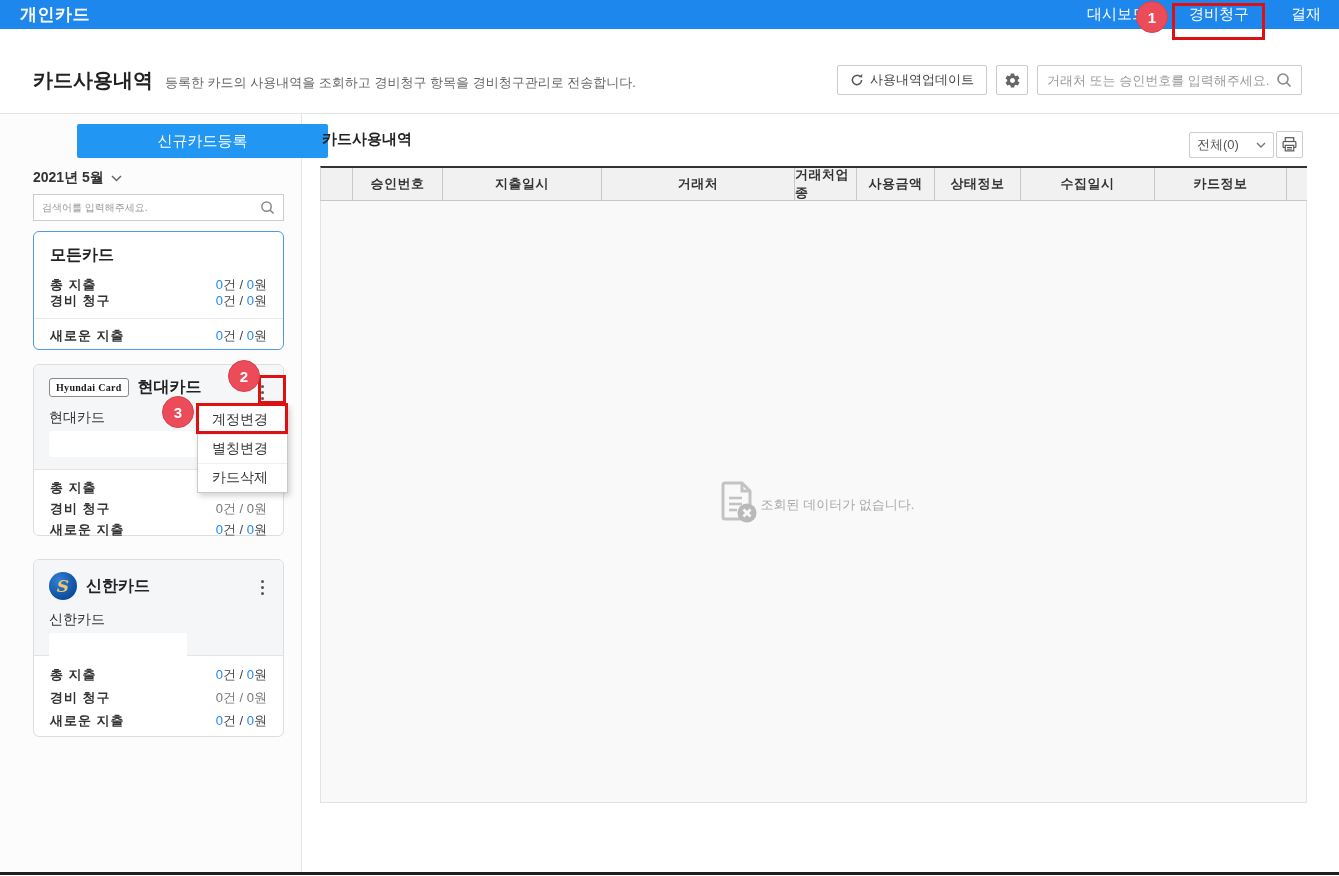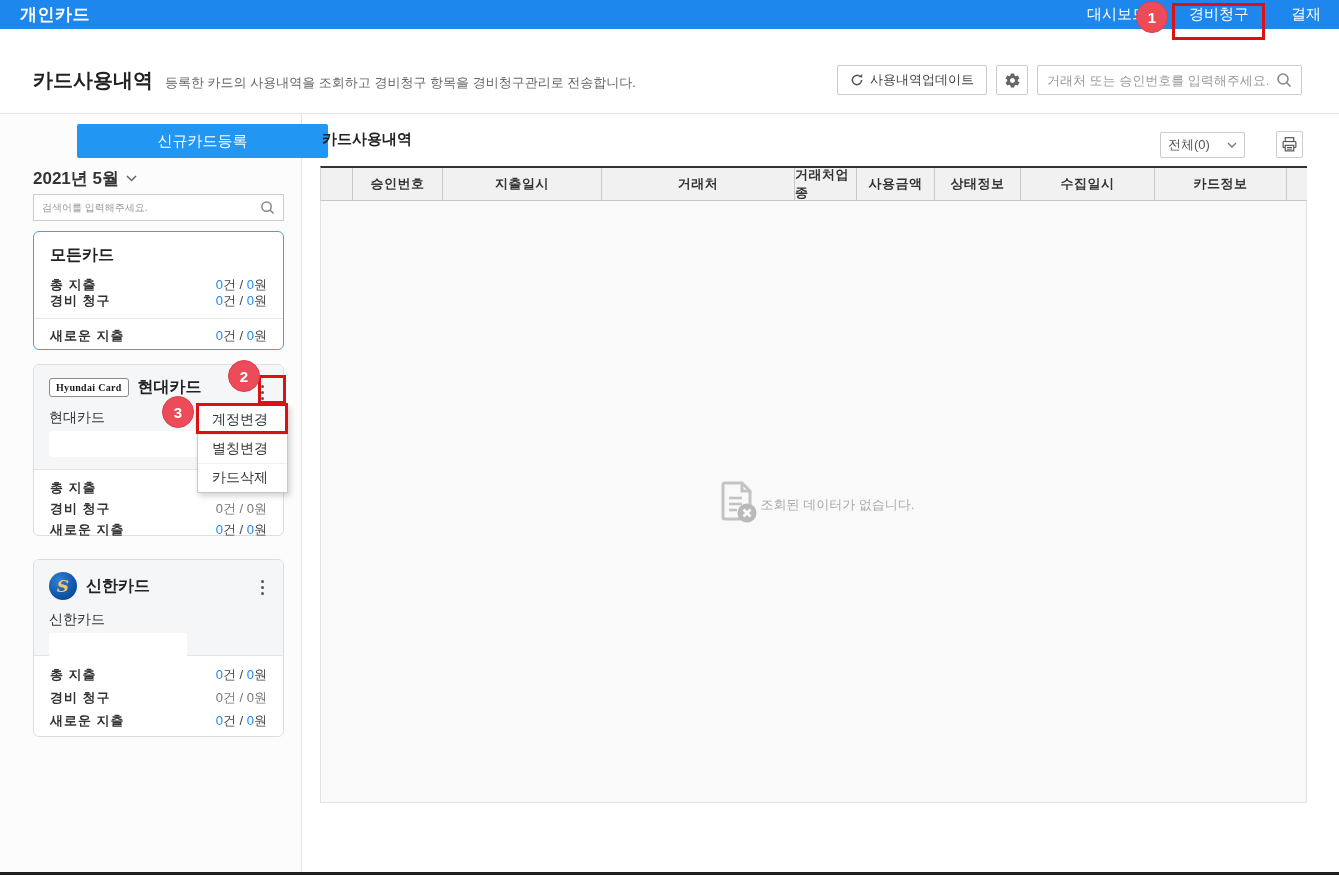--- a/index.html
+++ b/index.html
@@ -33,21 +33,21 @@
   .search-box input::placeholder { color:#999; }
 
   
   .sidebar { position:absolute; top:114px; left:0; width:302px; bottom:3px;
     background:#fcfcfc; border-right:1px solid #e5e5e5; }
   .sb-inner { padding:10px 17px 0 33px; }
   .btn-newcard { width:100%; height:34px; background:#2196f3; color:#fff; font-size:15px;
     border:none; border-radius:2px; display:flex; align-items:center; justify-content:center;
     cursor:pointer; font-family:"Liberation Sans",sans-serif;margin-left:44px; }
   .date-row { margin-top:9px; height:22px; display:flex; align-items:center; gap:7px;
-    font-size:17px; font-weight:bold; color:#333; cursor:pointer; }
+    font-size:14px; font-weight:bold; color:#333; cursor:pointer; }
   .sb-search { margin-top:5px; height:27px; border:1px solid #ccc; background:#fff;
     display:flex; align-items:center; padding:0 8px; }
   .sb-search input { border:none; outline:none; flex:1; font-size:10px; color:#333;
     font-family:"Liberation Sans",sans-serif; background:transparent; }
   .sb-search input::placeholder { color:#999; }
 
   .card-box { border-radius:6px; background:#fff; position:relative; }
   .card-all { margin-top:10px; border:1px solid #4d9be8; height:119px; padding:13px 16px 0; cursor:pointer; }
   .card-title { font-size:16px; font-weight:bold; color:#222; }
   .stat-row { display:flex; justify-content:space-between; font-size:13px; line-height:16px; }
@@ -86,21 +86,21 @@
 
   
   .ctx-menu { position:absolute; left:163px; top:39px; width:91px; background:#fff;
     border:1px solid #c9c9c9; box-shadow:2px 3px 6px rgba(0,0,0,.18); z-index:20; }
   .ctx-item { height:29px; display:flex; align-items:center; padding-left:14px;
     font-size:14px; color:#333; cursor:pointer; background:#fff; }
   .ctx-item + .ctx-item { border-top:1px solid #efefef; }
 
   
   .main-title { position:absolute; left:322px; top:130px; font-size:15px; font-weight:bold; color:#222; }
-  .main-controls { position:absolute; top:131px; right:36px; display:flex; gap:31px; align-items:center; }
+  .main-controls { position:absolute; top:131px; right:36px; display:flex; gap:2px; align-items:center; }
   .filter-select { width:85px; height:26px; border:1px solid #ccc; background:#fff; border-radius:2px;
     display:flex; align-items:center; padding:0 7px; font-size:13px; color:#555; cursor:pointer; }
   .filter-select .chev { margin-left:auto; }
   .btn-print { width:27px; height:27px; }
 
   .usage-table { position:absolute; left:320px; top:166px; width:987px; }
   .thead { display:flex; border-top:2px solid #333; border-bottom:1px solid #c8c8c8;
     border-left:1px solid #d5d5d5; background:#f1f1f1; height:35px; }
   .th { border-right:1px solid #c8c8c8; display:flex; align-items:center; justify-content:center;
     font-size:13px; font-weight:bold; color:#333; letter-spacing:.5px; }

